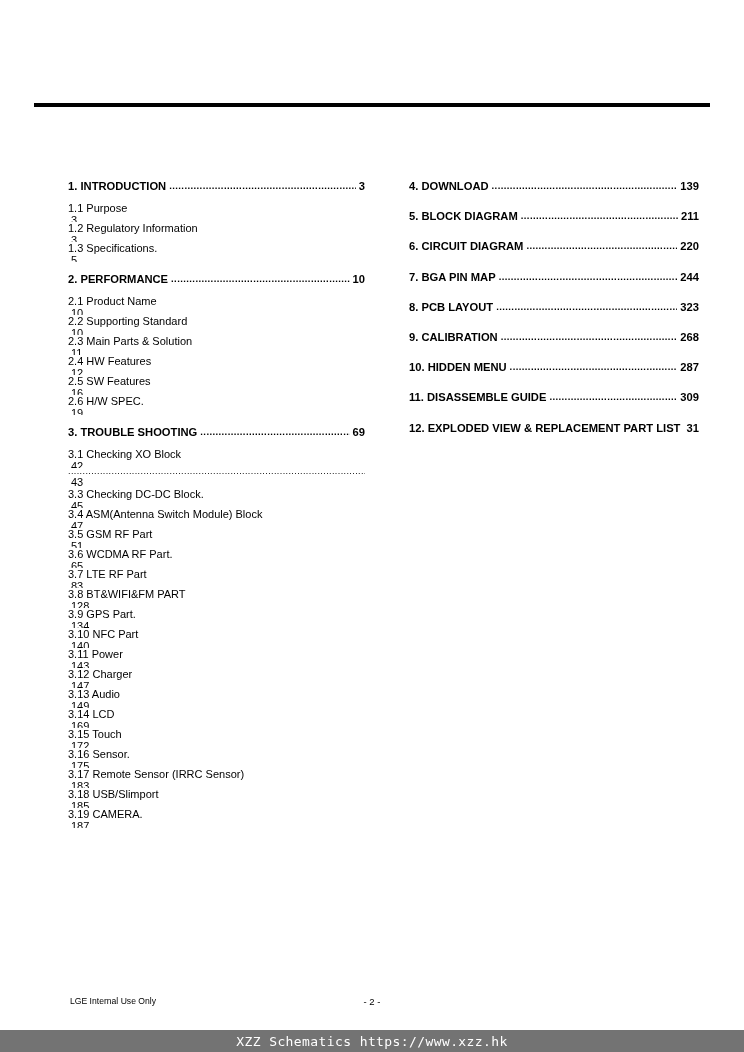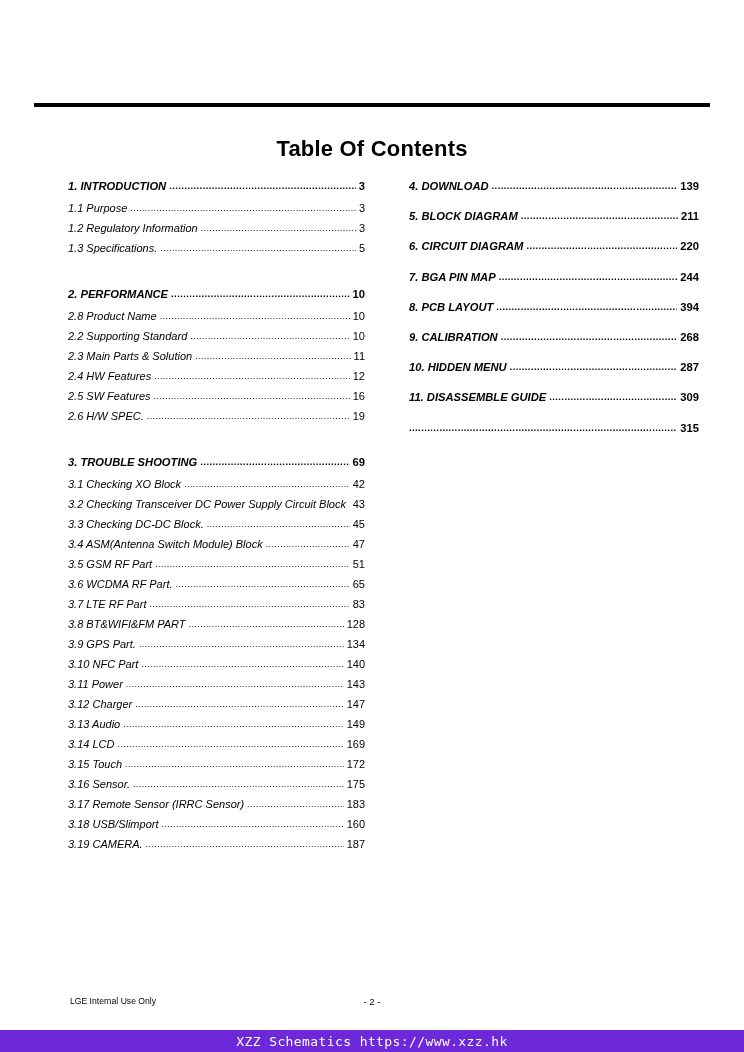--- a/index.html
+++ b/index.html
@@ -65,21 +65,20 @@
   .entry {
     display: flex;
     align-items: baseline;
     width: 100%;
     white-space: nowrap;
     overflow: hidden;
   }
   .entry .label {
     flex: 0 0 auto;
     padding-right: 3px;
-    font-style: italic;
   }
   .entry .dots {
     flex: 1 1 auto;
     overflow: hidden;
     white-space: nowrap;
     letter-spacing: 0.4px;
     font-size: 10px;
     line-height: 1;
     transform: translateY(-1px);
   }
@@ -94,23 +93,24 @@
     font-size: 11.2px;
     font-weight: bold;
     height: 22px;
     margin-top: 0;
   }
   .col-left .lvl1 .dots { font-size: 9.5px; font-weight: bold; }
   .col-left .lvl2 {
     font-size: 11px;
     font-weight: normal;
     height: 20px;
+    flex-direction: column;
   }
   .col-left .lvl2 .dots { font-size: 9px; }
-  .col-left .gap { margin-top: 26px; }
+  .col-left .gap { margin-top: 11px; }
 
   
   .col-right .lvl1 {
     font-size: 11.2px;
     font-weight: bold;
     height: 30.2px;
     margin-left: 20px;
   }
   .col-right .lvl1 .dots { font-size: 9.5px; font-weight: bold; }
 
@@ -144,38 +144,37 @@
     line-height: 12.5px;
   }
 
   
   .watermark {
     position: absolute;
     left: 0;
     top: 1030px;
     width: 744px;
     height: 22px;
-    background: #6d28d9;
+    background: #737373;
     color: #ffffff;
     font-family: "DejaVu Sans Mono", "Liberation Mono", monospace;
     font-size: 13px;
     display: flex;
     align-items: center;
     justify-content: center;
     letter-spacing: 0.4px;
   }
 </style>
 </head>
 <body>
 
 <div class="page">
 
   <div class="top-rule"></div>
 
-  <div class="doc-title">Table Of Contents</div>
 
   <div class="toc">
     <div class="col col-left" id="col-left">
         <div class="entry lvl1">
           <span class="label">1. INTRODUCTION</span>
           <span class="dots">........................................................................................................................................................................................................</span>
           <span class="page-no">3</span>
         </div>
         <div class="entry lvl2">
           <span class="label">1.1 Purpose</span>
@@ -191,21 +190,21 @@
           <span class="label">1.3 Specifications.</span>
           <span class="dots">........................................................................................................................................................................................................</span>
           <span class="page-no">5</span>
         </div>
         <div class="entry lvl1 gap">
           <span class="label">2. PERFORMANCE</span>
           <span class="dots">........................................................................................................................................................................................................</span>
           <span class="page-no">10</span>
         </div>
         <div class="entry lvl2">
-          <span class="label">2.8 Product Name</span>
+          <span class="label">2.1 Product Name</span>
           <span class="dots">........................................................................................................................................................................................................</span>
           <span class="page-no">10</span>
         </div>
         <div class="entry lvl2">
           <span class="label">2.2 Supporting Standard</span>
           <span class="dots">........................................................................................................................................................................................................</span>
           <span class="page-no">10</span>
         </div>
         <div class="entry lvl2">
           <span class="label">2.3 Main Parts &amp; Solution</span>
@@ -231,21 +230,20 @@
           <span class="label">3. TROUBLE SHOOTING</span>
           <span class="dots">........................................................................................................................................................................................................</span>
           <span class="page-no">69</span>
         </div>
         <div class="entry lvl2">
           <span class="label">3.1 Checking XO Block</span>
           <span class="dots">........................................................................................................................................................................................................</span>
           <span class="page-no">42</span>
         </div>
         <div class="entry lvl2">
-          <span class="label">3.2 Checking Transceiver DC Power Supply Circuit Block</span>
           <span class="dots">........................................................................................................................................................................................................</span>
           <span class="page-no">43</span>
         </div>
         <div class="entry lvl2">
           <span class="label">3.3 Checking DC-DC Block.</span>
           <span class="dots">........................................................................................................................................................................................................</span>
           <span class="page-no">45</span>
         </div>
         <div class="entry lvl2">
           <span class="label">3.4 ASM(Antenna Switch Module) Block</span>
@@ -313,21 +311,21 @@
           <span class="page-no">175</span>
         </div>
         <div class="entry lvl2">
           <span class="label">3.17 Remote Sensor (IRRC Sensor)</span>
           <span class="dots">........................................................................................................................................................................................................</span>
           <span class="page-no">183</span>
         </div>
         <div class="entry lvl2">
           <span class="label">3.18 USB/Slimport</span>
           <span class="dots">........................................................................................................................................................................................................</span>
-          <span class="page-no">160</span>
+          <span class="page-no">185</span>
         </div>
         <div class="entry lvl2">
           <span class="label">3.19 CAMERA.</span>
           <span class="dots">........................................................................................................................................................................................................</span>
           <span class="page-no">187</span>
         </div>
       </div>
     <div class="col col-right" id="col-right">
         <div class="entry lvl1">
           <span class="label">4. DOWNLOAD</span>
@@ -345,38 +343,39 @@
           <span class="page-no">220</span>
         </div>
         <div class="entry lvl1">
           <span class="label">7. BGA PIN MAP</span>
           <span class="dots">........................................................................................................................................................................................................</span>
           <span class="page-no">244</span>
         </div>
         <div class="entry lvl1">
           <span class="label">8. PCB LAYOUT</span>
           <span class="dots">........................................................................................................................................................................................................</span>
-          <span class="page-no">394</span>
+          <span class="page-no">323</span>
         </div>
         <div class="entry lvl1">
           <span class="label">9. CALIBRATION</span>
           <span class="dots">........................................................................................................................................................................................................</span>
           <span class="page-no">268</span>
         </div>
         <div class="entry lvl1">
           <span class="label">10. HIDDEN MENU</span>
           <span class="dots">........................................................................................................................................................................................................</span>
           <span class="page-no">287</span>
         </div>
         <div class="entry lvl1">
           <span class="label">11. DISASSEMBLE GUIDE</span>
           <span class="dots">........................................................................................................................................................................................................</span>
           <span class="page-no">309</span>
         </div>
         <div class="entry lvl1">
+          <span class="label">12. EXPLODED VIEW &amp; REPLACEMENT PART LIST</span>
           <span class="dots">........................................................................................................................................................................................................</span>
           <span class="page-no">315</span>
         </div>
       </div>
   </div>
 
   <div class="footer">
     <div class="footer-left">LGE Internal Use Only</div>
     <div class="footer-center">- 2 -</div>
   </div>

